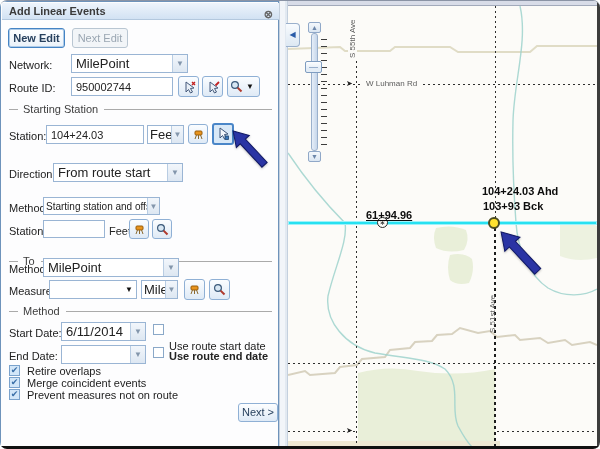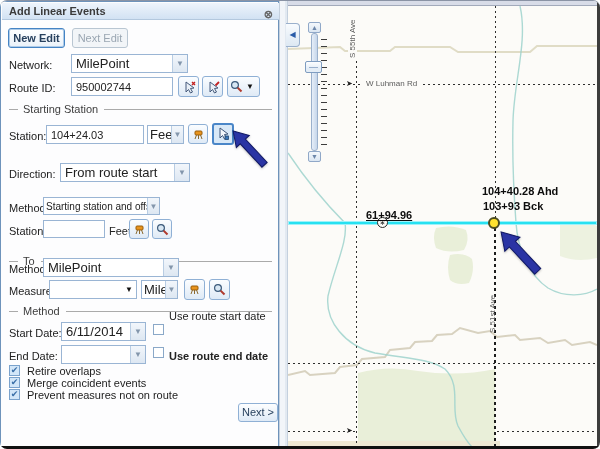--- a/index.html
+++ b/index.html
@@ -152,21 +152,21 @@
     </div>
     <div class="abs iconbtn iconbtn-active" style="left:211px;top:121px;width:22px;height:22px;">
       <svg width="14" height="14" viewBox="0 0 14 14">
         <polygon points="4,1 4,11 6.5,8.5 8.5,12 10.5,11 8.5,7.5 12,7" fill="#f4f8fc" stroke="#3d5578" stroke-width="1"></polygon>
         <rect x="9" y="9" width="3.4" height="3.4" fill="#3a76b8" stroke="#1d446e" stroke-width=".8"></rect>
       </svg>
     </div>
 
 
     <div class="abs lbl" style="left:8px;top:166px;">Direction:</div>
-    <div class="abs sel" style="left:52px;top:161px;width:130px;height:19px;margin-left:7px;">
+    <div class="abs sel" style="left:52px;top:161px;width:130px;height:19px;">
       <span class="sel-val">From route start</span>
       <span class="sel-arrow">▼</span>
     </div>
 
     <div class="abs lbl" style="left:8px;top:200px;">Method:</div>
     <div class="abs sel" style="left:42px;top:195px;width:117px;height:18px;">
       <span class="sel-val" style="font-size:10px;padding:0 2px;">Starting station and offset</span>
       <span class="sel-arrow" style="width:12px;">▼</span>
     </div>
     <div class="abs lbl" style="left:8px;top:223px;">Station:</div>
@@ -217,21 +217,21 @@
 
     <div class="abs sep" style="left:8px;top:303px;width:263px;">
       <span>Method</span>
     </div>
     <div class="abs lbl" style="left:8px;top:325px;">Start Date:</div>
     <div class="abs sel" style="left:60px;top:320px;width:85px;height:19px;">
       <span class="sel-val">6/11/2014</span>
       <span class="sel-arrow">▼</span>
     </div>
     <div class="abs cb" style="left:152px;top:322px;"></div>
-    <div class="abs lbl" style="left:168px;top:308px;">Use route start date</div>
+    <div class="abs lbl" style="left:168px;top:338px;">Use route start date</div>
 
     <div class="abs lbl" style="left:8px;top:348px;">End Date:</div>
     <div class="abs sel" style="left:60px;top:343px;width:85px;height:19px;">
       <span class="sel-val"></span>
       <span class="sel-arrow">▼</span>
     </div>
     <div class="abs cb" style="left:152px;top:345px;"></div>
     <div class="abs lbl" style="left:168px;top:348px;font-weight:bold;">Use route end date</div>
 
     <div class="abs cb cb-on" style="left:8px;top:363px;">✔</div>
@@ -277,21 +277,21 @@
 
   <div class="abs roadlabel" style="left:363px;top:78px;">W Luhman Rd</div>
   <div class="abs roadlabel roadlabel-v" style="left:348px;top:60px;width:55px;">S 55th Ave</div>
   <div class="abs roadlabel roadlabel-v" style="left:488px;top:335px;width:60px;background:transparent;">S 51st Ave</div>
 
   <div id="route-line" class="abs"></div>
   <div id="ref-marker" class="abs">∗</div>
   <div id="sel-point" class="abs"></div>
 
   <div class="abs maplabel" style="left:366px;top:208px;text-decoration:underline;">61+94.96</div>
-  <div class="abs maplabel" style="left:482px;top:184px;">104+40.28 Ahd</div>
+  <div class="abs maplabel" style="left:482px;top:184px;">104+24.03 Ahd</div>
   <div class="abs maplabel" style="left:483px;top:199px;text-align:center;">103+93 Bck</div>
 
   <div class="abs sl-btn" style="left:308px;top:21px;">▲</div>
   <div id="sl-track" class="abs"></div>
   <div id="sl-ticks" class="abs"></div>
   <div id="sl-handle" class="abs"></div>
   <div class="abs sl-btn" style="left:308px;top:150px;">▼</div>
   <div id="collapse-tab" class="abs">
     <span>◀</span>
   </div>

